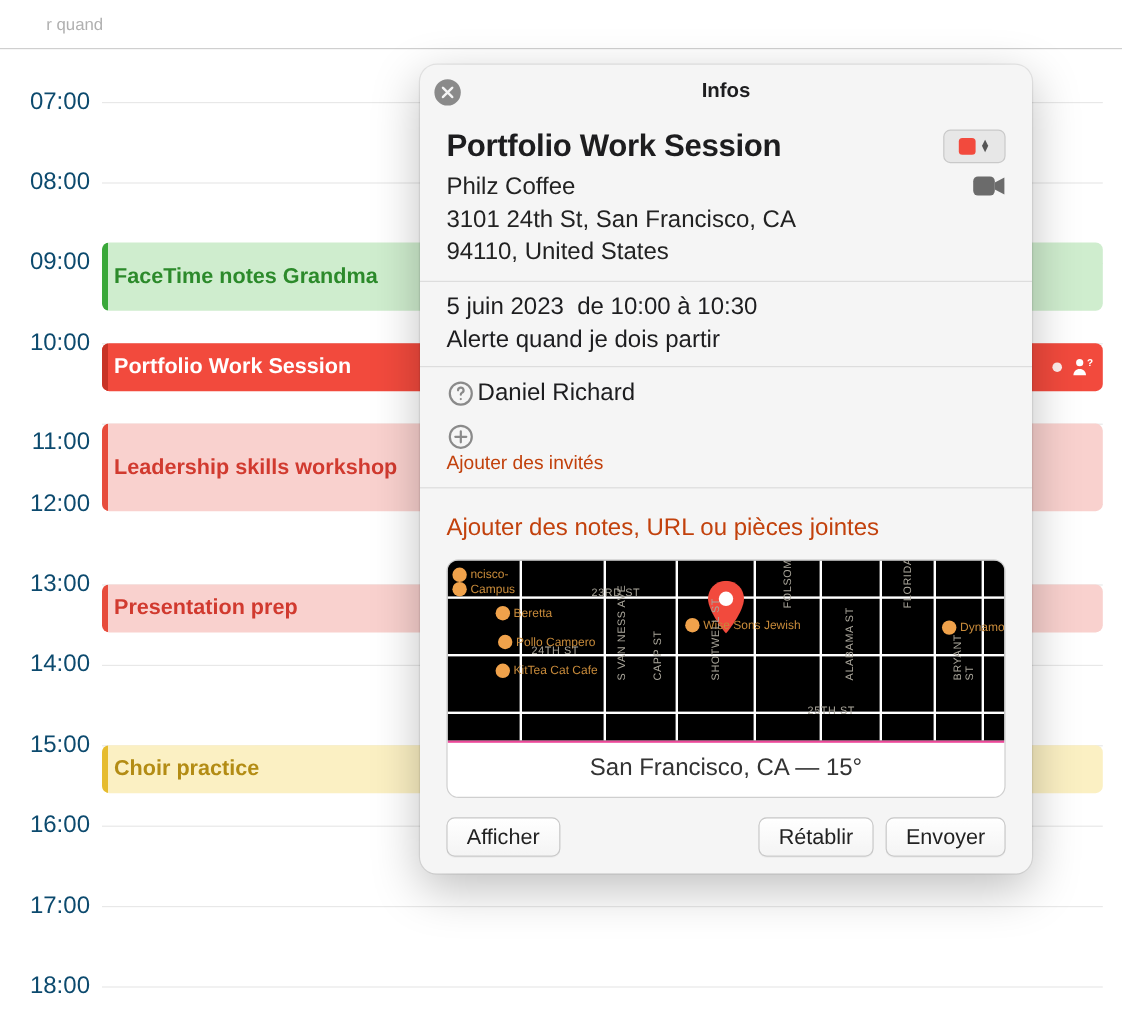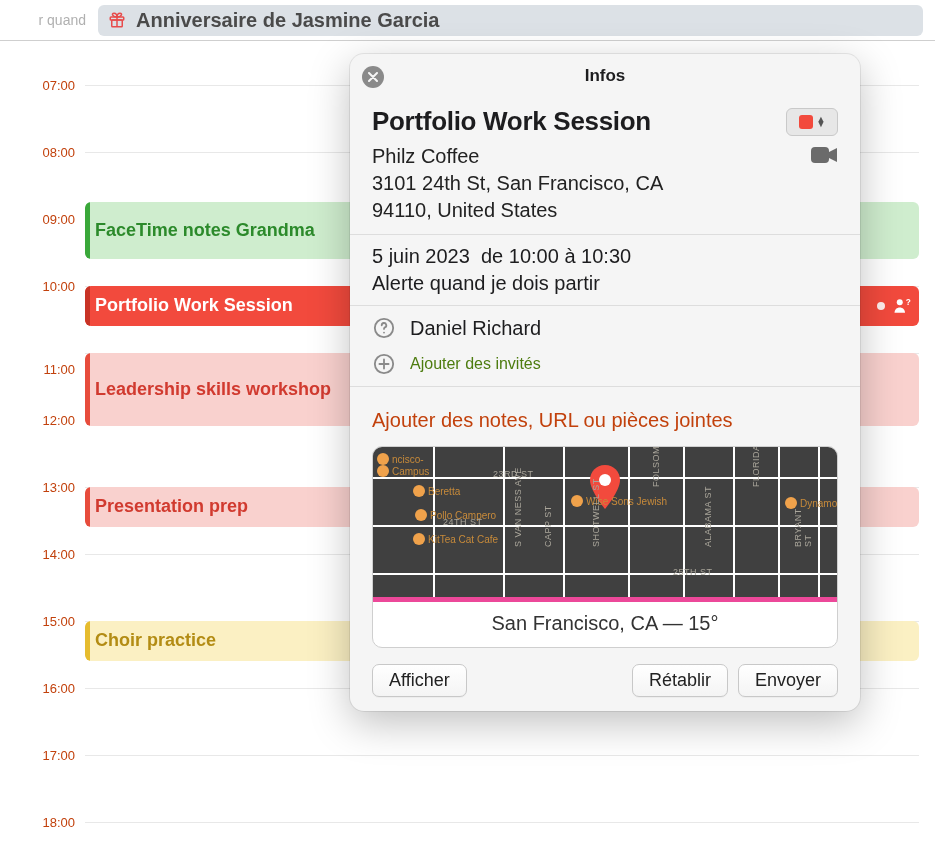--- a/index.html
+++ b/index.html
@@ -51,22 +51,22 @@
   
   .timeline {
     position: relative;
     height: 800px;
   }
   .time-label {
     position: absolute;
     left: 0;
     width: 75px;
     text-align: right;
-    font-size: 13px;
-    color: #c2410c;
+    font-size: 20px;
+    color: #0c4a6e;
     transform: translateY(-50%);
   }
   .hour-line {
     position: absolute;
     left: 85px;
     right: 16px;
     border-top: 1px solid #e8e8e8;
   }
 
   .event {
@@ -203,44 +203,43 @@
   }
   .video-icon svg { width: 28px; height: 20px; }
 
   .time-text, .alert-text, .invitee-name, .notes-placeholder {
     font-size: 20px;
   }
   .alert-text { margin-top: 4px; }
 
   .invitee-row, .add-invite-row {
     display: flex;
-    align-items: center;
-    gap: 14px;
-  }
-  .add-invite-row { margin-top: 12px; color: #4d7c0f; }
+    gap: 2px;
+  }
+  .add-invite-row { margin-top: 12px; color: #c2410c; flex-direction: column; }
   .invitee-status-icon, .add-circle-icon {
     width: 24px; height: 24px; flex-shrink: 0;
     display:flex;align-items:center;justify-content:center;
   }
   .invitee-status-icon { color:#8a8a8a; }
   .add-circle-icon { color:#8a8a8a; }
 
   .notes-placeholder { color: #c2410c; padding-top: 12px; }
 
   .map-card {
     margin: 14px 22px 0 22px;
     border: 1px solid #cfcfcf;
     border-radius: 10px;
     overflow: hidden;
     background: #fff;
   }
   .map-area {
     position: relative;
     height: 150px;
-    background: #404040;
+    background: #000000;
   }
   .map-area .grid-h, .map-area .grid-v {
     position:absolute; background:#fff;
   }
   .map-area .grid-h { height:2px; left:0; right:0; }
   .map-area .grid-v { width:2px; top:0; bottom:0; }
   .map-poi {
     position:absolute;
     font-size:10px;
     color:#c78a3a;
@@ -256,21 +255,21 @@
   .map-pin {
     position: absolute;
     left: 50%; top: 44%;
     transform: translate(-50%, -100%);
   }
   .map-caption {
     text-align: center;
     padding: 10px 8px 12px 8px;
     font-size: 20px;
     color: #333;
-    border-top: 5px solid #ec4899;
+    border-top: 2px solid #ec4899;
   }
 
   .button-row {
     display: flex;
     align-items: center;
     padding: 16px 22px 0 22px;
     gap: 10px;
   }
   .button-row .spacer { flex: 1; }
   .mac-button {
@@ -283,32 +282,20 @@
     color: #222;
     cursor: pointer;
     box-shadow: 0 1px 0 rgba(0,0,0,0.03);
   }
 </style>
 </head>
 <body>
 
 <div class="allday-row">
   <div class="allday-label">r quand</div>
-  <div class="allday-event">
-    <span class="gift-icon">
-      <svg width="18" height="18" viewBox="0 0 24 24" fill="none" stroke="currentColor" stroke-width="2">
-        <rect x="3" y="8" width="18" height="4" rx="1"></rect>
-        <rect x="5" y="12" width="14" height="9" rx="1"></rect>
-        <path d="M12 8v13"></path>
-        <path d="M12 8c0 0 0-5 -4-5 s-2 5 4 5z"></path>
-        <path d="M12 8c0 0 0-5 4-5 s2 5 -4 5z"></path>
-      </svg>
-    </span>
-    <span>Anniversaire de Jasmine Garcia</span>
-  </div>
 </div>
 
 <div class="timeline" id="timeline">
     <div class="time-label" style="top: 44px;">07:00</div>
     <div class="hour-line" style="top: 44px;"></div>
     <div class="time-label" style="top: 111px; text-align: right;">08:00</div>
     <div class="hour-line" style="top: 111px;"></div>
     <div class="time-label" style="top: 178px;">09:00</div>
     <div class="hour-line" style="top: 178px;"></div>
     <div class="time-label" style="top: 245px;">10:00</div>

